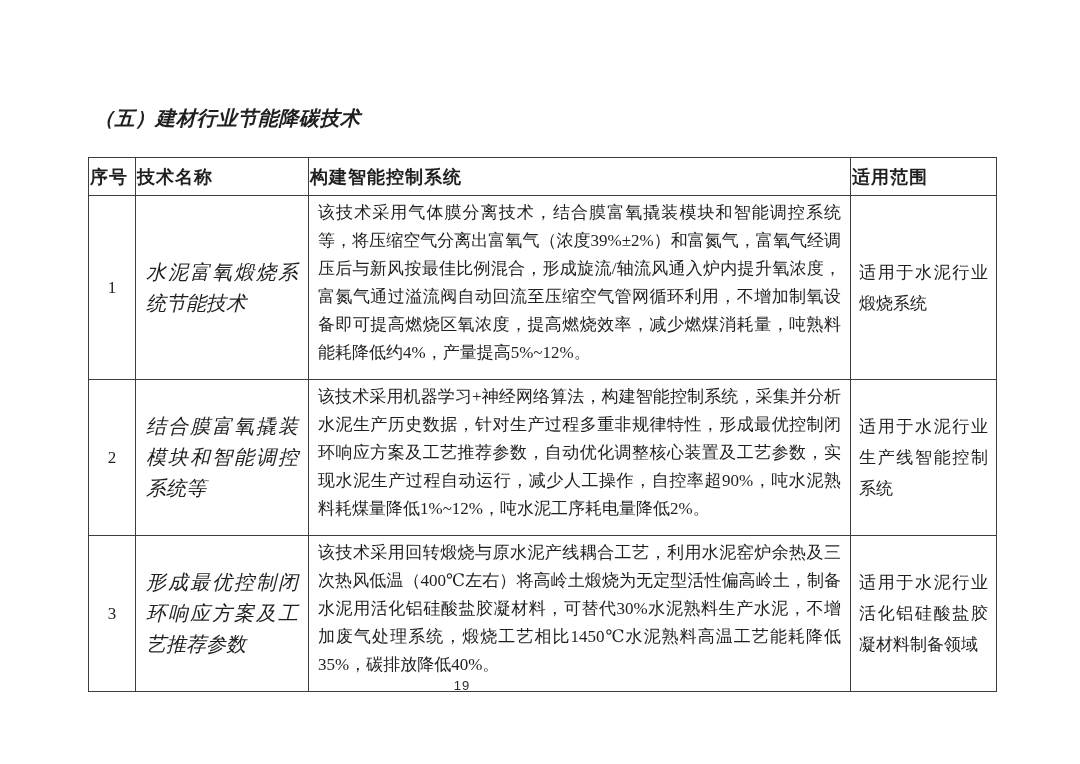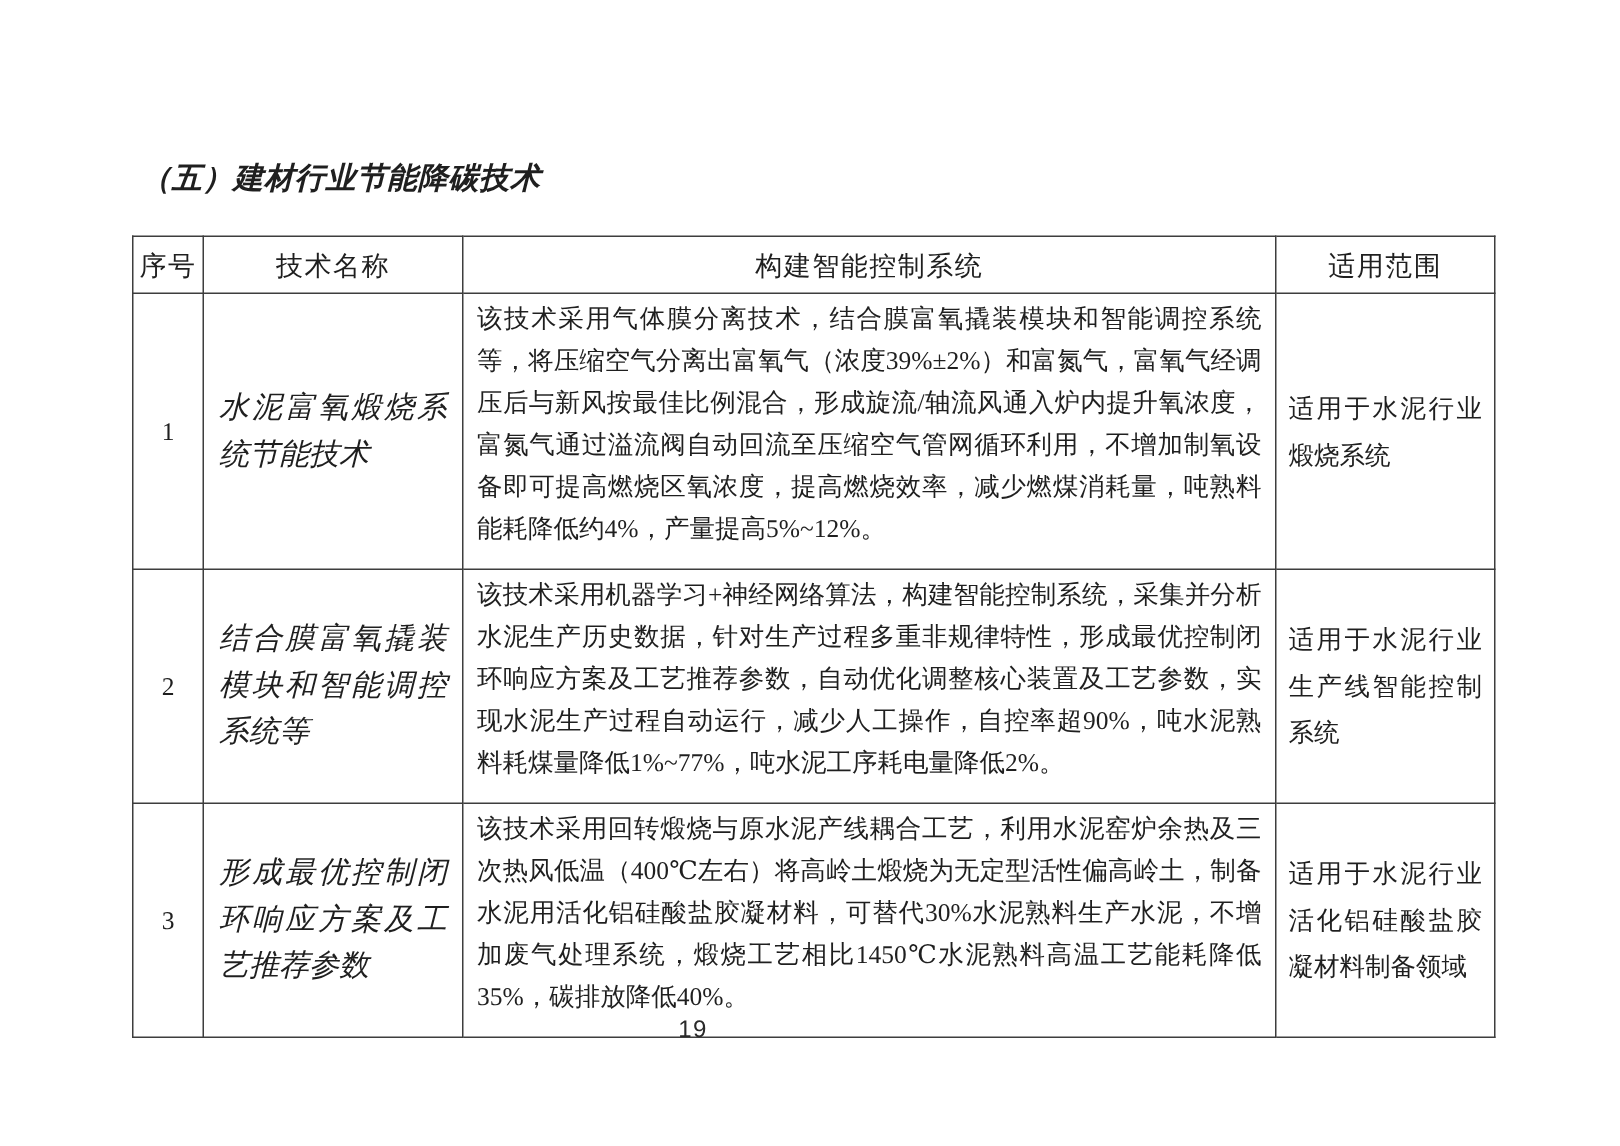--- a/index.html
+++ b/index.html
@@ -33,23 +33,23 @@
     border-collapse: collapse;
     table-layout: fixed;
   }
   .tech-table th, .tech-table td {
     border: 1px solid #3d3d3d;
     box-sizing: border-box;
     overflow: hidden;
   }
   .tech-table th {
     font-size: 18px;
-    font-weight: normal;
+    font-weight: bold;
     height: 38px;
-    text-align: center;
+    text-align: left;
     vertical-align: middle;
     letter-spacing: 1px;
   }
   td.cell-idx {
     text-align: center;
     vertical-align: middle;
     font-size: 17px;
   }
   td.cell-name {
     font-size: 20px;
@@ -76,21 +76,21 @@
   tr.row-1 { height: 170px; }
   tr.row-2 { height: 140px; }
   tr.row-3 { height: 150px; }
   .page-number {
     position: absolute;
     left: 0;
     top: 678px;
     width: 924px;
     text-align: center;
     font-family: "Liberation Sans", "DejaVu Sans", sans-serif;
-    font-size: 16px;
+    font-size: 13px;
     color: #2a2a2a;
     letter-spacing: 1px;
   }
 </style>
 </head>
 <body>
 
 <div class="heading">（五）建材行业节能降碳技术</div>
 
 <table class="tech-table">
@@ -111,21 +111,21 @@
   <tbody>
     <tr class="row-1">
       <td class="cell-idx">1</td>
       <td class="cell-name">水泥富氧煅烧系统节能技术</td>
       <td class="cell-desc">该技术采用气体膜分离技术，结合膜富氧撬装模块和智能调控系统等，将压缩空气分离出富氧气（浓度39%±2%）和富氮气，富氧气经调压后与新风按最佳比例混合，形成旋流/轴流风通入炉内提升氧浓度，富氮气通过溢流阀自动回流至压缩空气管网循环利用，不增加制氧设备即可提高燃烧区氧浓度，提高燃烧效率，减少燃煤消耗量，吨熟料能耗降低约4%，产量提高5%~12%。</td>
       <td class="cell-scope">适用于水泥行业煅烧系统</td>
     </tr>
     <tr class="row-2">
       <td class="cell-idx">2</td>
       <td class="cell-name">结合膜富氧撬装模块和智能调控系统等</td>
-      <td class="cell-desc">该技术采用机器学习+神经网络算法，构建智能控制系统，采集并分析水泥生产历史数据，针对生产过程多重非规律特性，形成最优控制闭环响应方案及工艺推荐参数，自动优化调整核心装置及工艺参数，实现水泥生产过程自动运行，减少人工操作，自控率超90%，吨水泥熟料耗煤量降低1%~77%，吨水泥工序耗电量降低2%。</td>
+      <td class="cell-desc">该技术采用机器学习+神经网络算法，构建智能控制系统，采集并分析水泥生产历史数据，针对生产过程多重非规律特性，形成最优控制闭环响应方案及工艺推荐参数，自动优化调整核心装置及工艺参数，实现水泥生产过程自动运行，减少人工操作，自控率超90%，吨水泥熟料耗煤量降低1%~12%，吨水泥工序耗电量降低2%。</td>
       <td class="cell-scope">适用于水泥行业生产线智能控制系统</td>
     </tr>
     <tr class="row-3">
       <td class="cell-idx">3</td>
       <td class="cell-name">形成最优控制闭环响应方案及工艺推荐参数</td>
       <td class="cell-desc">该技术采用回转煅烧与原水泥产线耦合工艺，利用水泥窑炉余热及三次热风低温（400℃左右）将高岭土煅烧为无定型活性偏高岭土，制备水泥用活化铝硅酸盐胶凝材料，可替代30%水泥熟料生产水泥，不增加废气处理系统，煅烧工艺相比1450℃水泥熟料高温工艺能耗降低35%，碳排放降低40%。</td>
       <td class="cell-scope">适用于水泥行业活化铝硅酸盐胶凝材料制备领域</td>
     </tr>
   </tbody>
 </table>

